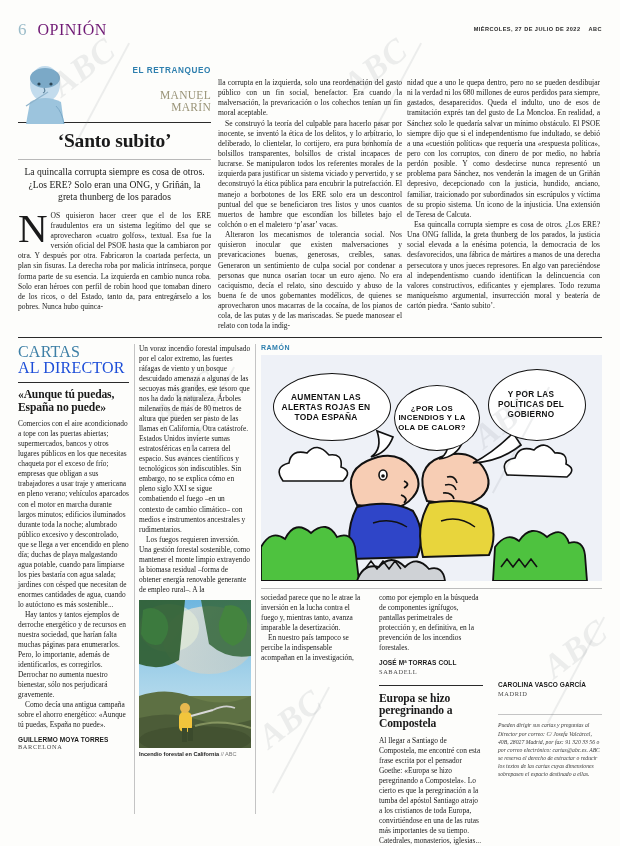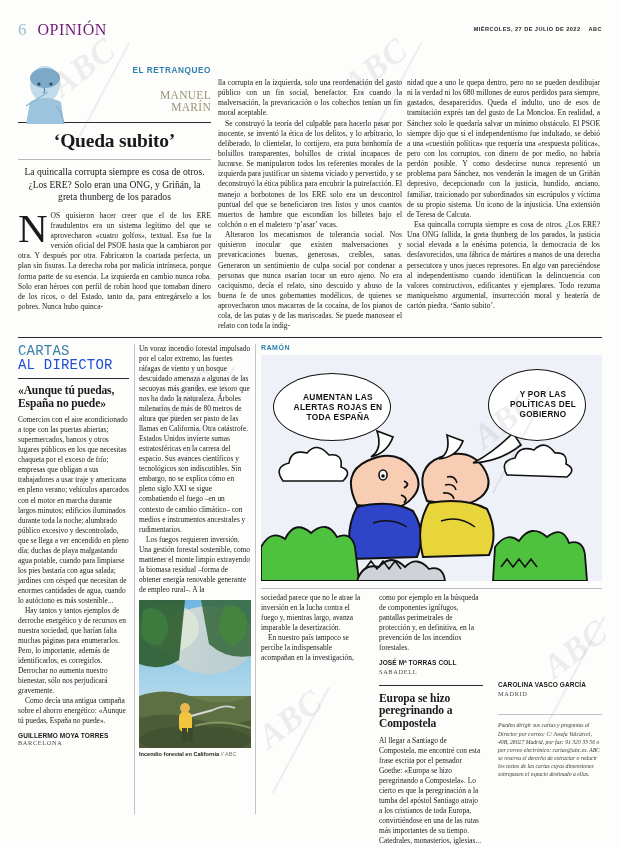--- a/index.html
+++ b/index.html
@@ -58,21 +58,21 @@
   .mid-rule { position: absolute; top: 337px; left: 18px; width: 584px; border-top: 1px solid #2a2a2a; }
 
   
   .letters { position: absolute; top: 344px; left: 18px; width: 584px; height: 480px; }
 
   .lcol { position: absolute; top: 0; }
   .lcol-1 { left: 0; width: 111px; }
   .lcol-2 { left: 121px; width: 112px; }
   .vrule { position: absolute; top: 0; width: 0; border-left: 1px solid #c4c4c4; height: 470px; }
 
-  .cartas-title { font-family: Liberation Mono, monospace; font-size: 14px; color: #3d7fa6;
+  .cartas-title { font-family: Liberation Serif, serif; font-size: 16px; color: #3d7fa6;
                   line-height: 1.0; letter-spacing: .2px; }
   .cartas-title .l2 { color: #1d4ed8; }
   .cartas-rule { border-top: 1px solid #2a2a2a; margin: 6px 0 6px; }
 
   .letter-head { font-size: 11.6px; font-weight: bold; line-height: 1.09; margin-bottom: 5px;
                  letter-spacing: -.15px; }
   .letter-body { font-size: 7.4px; line-height: 1.355; text-align: left; }
   .letter-body p { margin: 0; text-indent: 7px; }
   .letter-body p.first { text-indent: 0; }
   .sig { font-family: "Liberation Sans", sans-serif; font-weight: bold; font-size: 6.5px;
@@ -88,21 +88,21 @@
   .photo-caption .credit { font-weight: normal; color: #777; }
 
   
   .cartoon-zone { position: absolute; left: 243px; top: 0; width: 341px; }
   .cartoon-author { font-family: "Liberation Sans", sans-serif; font-weight: bold; font-size: 7px;
                     color: #2e7fae; letter-spacing: .5px; margin-bottom: 4px; }
   .cartoon { position: relative; width: 341px; height: 226px; background: #eef1f7; overflow: hidden; }
   .cartoon-rule { border-top: 1px solid #bdbdbd; margin-top: 7px; }
 
   .bubble { position: absolute; background: #fff; border: 1.7px solid #111; border-radius: 50%;
-            display: flex; align-items: center; justify-content: flex-end; }
+            display: flex; align-items: center; justify-content: flex-start; }
   .bubble span { font-family: "Liberation Sans", sans-serif; font-weight: bold;
                  text-align: center; line-height: 1.22; color: #111; letter-spacing: .3px; }
 
   
   .bcols { position: absolute; top: 249px; left: 243px; width: 341px; height: 228px; }
   .bcol { position: absolute; top: 0; width: 104px; font-size: 7.4px; line-height: 1.355; }
   .bcol p { margin: 0; text-indent: 7px; }
   .bcol p.first { text-indent: 0; }
   .bcol-a { left: 0; }
   .bcol-b { left: 118px; }
@@ -156,21 +156,21 @@
         <path d="M8 44 L30 30" stroke="#8fb4cc" stroke-width="1.3" fill="none"></path>
         <path d="M38 44 Q44 50 46 62" stroke="#7ba9c7" stroke-width="1" fill="none"></path>
       </svg>
     </div>
     <div class="kicker">EL RETRANQUEO</div>
     <div class="byline">
       <div>MANUEL</div>
       <div>MARÍN</div>
     </div>
     <div class="rule"></div>
-    <div class="headline">‘Queda subito’</div>
+    <div class="headline">‘Santo subito’</div>
     <div class="rule-thin"></div>
     <div class="standfirst">La quincalla corrupta siempre es cosa de otros. ¿Los ERE? Solo eran una ONG, y Griñán, la greta thunberg de los parados</div>
 
     <div class="body-text dropcap-wrap" style="margin-top:7px;">
       <span class="dropcap">N</span>
       <p class="first">OS quisieron hacer creer que el de los ERE fraudulentos era un sistema legítimo del que se aprovecharon «cuatro golfos», textual. Esa fue la versión oficial del PSOE hasta que la cambiaron por otra. Y después por otra. Fabricaron la coartada perfecta, un plan sin fisuras. La derecha roba por malicia intrínseca, porque forma parte de su esencia. La izquierda en cambio nunca roba. Solo eran héroes con perfil de robin hood que tomaban dinero de los ricos, o del Estado, tanto da, para entregárselo a los pobres. Nunca hubo quinca-</p>
     </div>
   </div>
 
   <div class="op-col2 body-text">
@@ -297,30 +297,33 @@
         <path d="M240 212 l6 -8 l6 8 l6 -8 l6 8 l6 -8 l6 8" stroke="#111" stroke-width="1.6" fill="none"></path>
 
         <path d="M116 76 q6 18 -6 26 q16 -4 22 -20 z" fill="#fff" stroke="#111" stroke-width="1.7"></path>
         <path d="M186 80 q4 18 -8 24 q18 -2 24 -18 z" fill="#fff" stroke="#111" stroke-width="1.7"></path>
         <path d="M252 78 q-20 20 -40 30 q28 -2 48 -18 z" fill="#fff" stroke="#111" stroke-width="1.7"></path>
       </svg>
 
       <div class="bubble" style="left:12px; top:18px; width:118px; height:68px;">
         <span style="font-size:8.4px; width:104px;">AUMENTAN LAS ALERTAS ROJAS EN TODA ESPAÑA</span>
       </div>
+      <div class="bubble" style="left:133px; top:30px; width:86px; height:66px;">
+        <span style="font-size:7.8px; width:74px;">¿POR LOS INCENDIOS Y LA OLA DE CALOR?</span>
+      </div>
       <div class="bubble" style="left:227px; top:14px; width:98px; height:72px;">
         <span style="font-size:8.2px; width:84px;">Y POR LAS POLÍTICAS DEL GOBIERNO</span>
       </div>
     </div>
     <div class="cartoon-rule"></div>
   </div>
 
   <div class="bcols">
     <div class="bcol bcol-a">
-      <p class="first">sociedad parece que no le atrae la inversión en la lucha contra el fuego y, mientras largo, avanza imparable la desertización.</p>
+      <p class="first">sociedad parece que no le atrae la inversión en la lucha contra el fuego y, mientras tanto, avanza imparable la desertización.</p>
       <p>En nuestro país tampoco se percibe la indispensable acompañan en la investigación,</p>
     </div>
 
     <div class="bcol bcol-b">
       <p class="first">como por ejemplo en la búsqueda de componentes ignífugos, pantallas perimetrales de protección y, en definitiva, en la prevención de los incendios forestales.</p>
       <div class="sig">
         <span>JOSÉ Mª TORRAS COLL</span>
         <span class="city">SABADELL</span>
       </div>
       <div class="euro-rule"></div>

